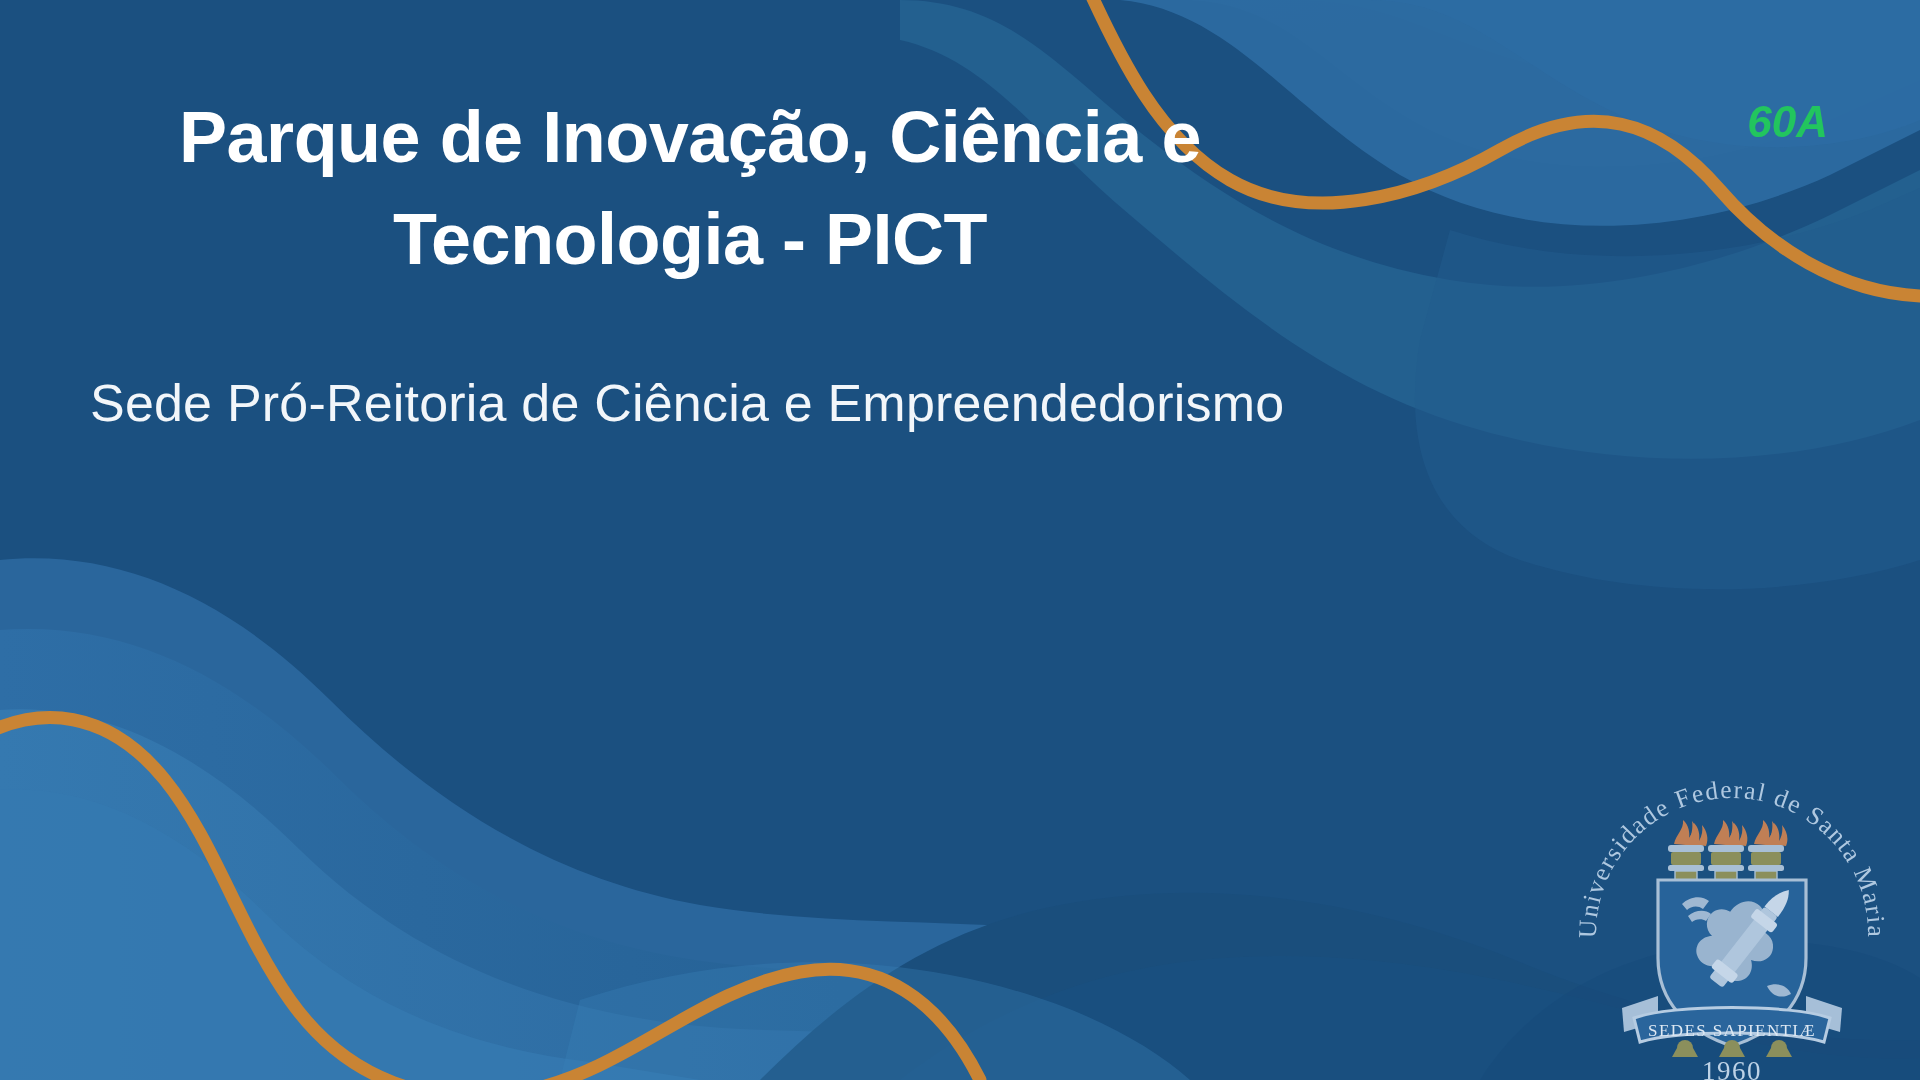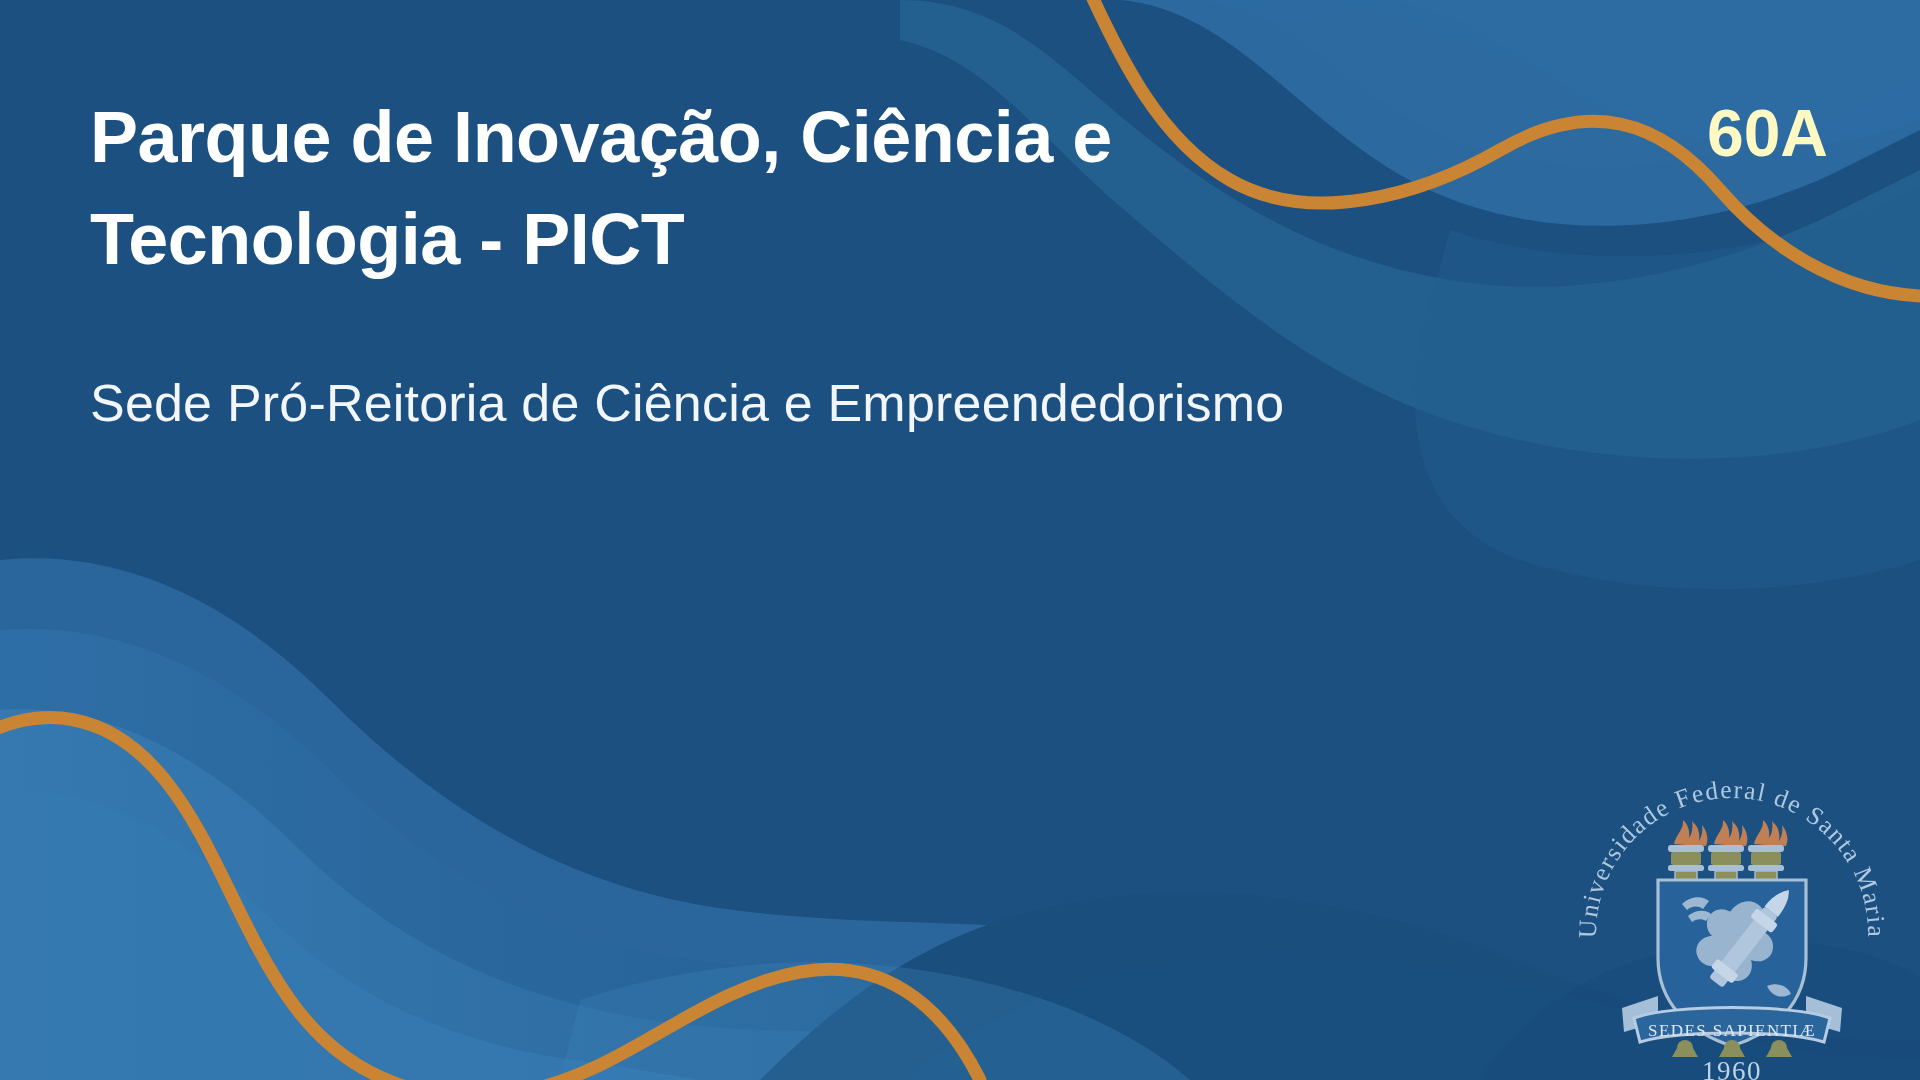--- a/index.html
+++ b/index.html
@@ -21,36 +21,38 @@
     display:block;
   }
   .content {
     position:absolute; inset:0;
     z-index:5;
   }
   #title-block {
     position:absolute;
     left:90px; top:86px;
     width:1200px;
+    text-align:center;
   }
   #slide-title {
     font-size:72px;
     font-weight:bold;
     line-height:1.42;
     color:#ffffff;
     letter-spacing:-0.5px;
   }
   #badge-60a {
     position:absolute;
     right:92px; top:100px;
-    font-size:66px;
+    font-size:44px;
     font-weight:bold;
-    color:#fef9c3;
+    color:#22c55e;
     letter-spacing:0px;
     line-height:1;
+    font-style:italic;
   }
   #slide-subtitle {
     position:absolute;
     left:90px; top:370px;
     font-size:52px;
     font-weight:300;
     color:#f2f6fa;
     line-height:1.3;
     letter-spacing:0.2px;
   }

